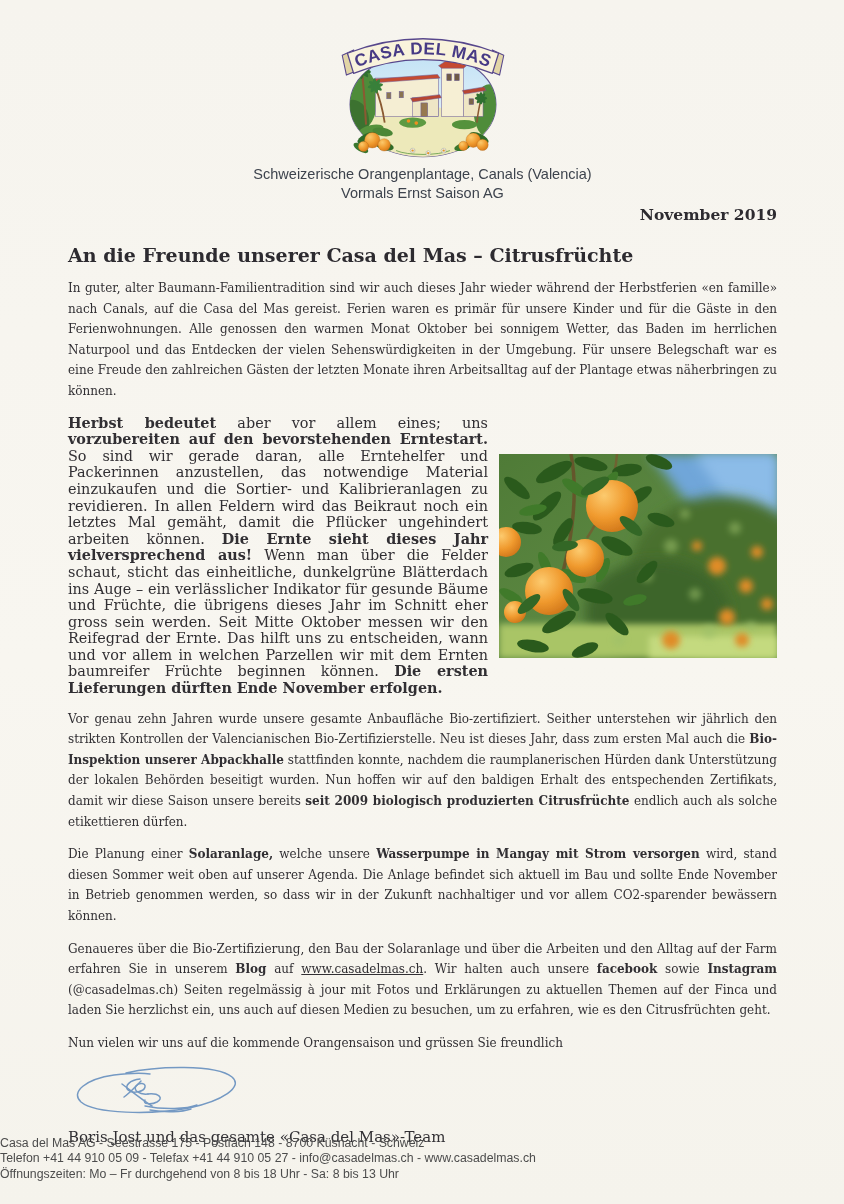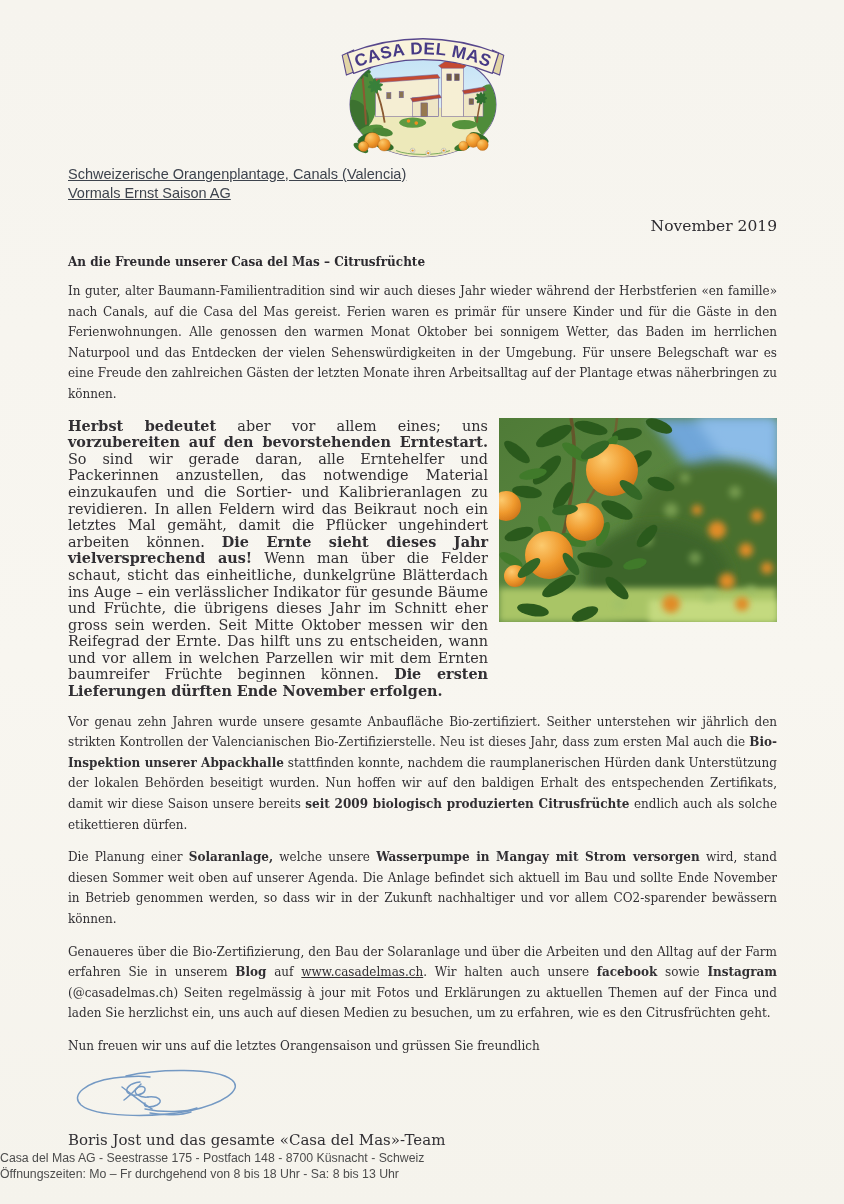--- a/index.html
+++ b/index.html
@@ -5,27 +5,27 @@
   html,body{margin:0;padding:0;background:#9a9a9a;}
   .page{
     position:relative;width:844px;height:1204px;margin:0 auto;
     background:linear-gradient(180deg,#f6f4ee 0%,#f8f6f0 55%,#f5f3ec 100%);
     font-family:"DejaVu Serif",serif;color:#312f33;overflow:hidden;
   }
   .content{padding:20px 67px 0 68px;}
   .logo-wrap{text-align:center;}
   .logo{width:176px;height:141px;display:inline-block;}
   .subtitle{font-family:"Liberation Sans",sans-serif;color:#3d434d;
-    font-size:14.5px;line-height:19px;text-align:left;text-decoration:underline;}
-  .date-row{text-align:right;font-weight:normal;font-size:15.5px;margin-top:14px;color:#2d2b30;}
-  .heading{font-size:12px;font-weight:bold;margin:20px 0 0 0;color:#2d2b30;}
+    font-size:14.5px;line-height:19px;text-align:center;}
+  .date-row{text-align:right;font-weight:bold;font-size:15.5px;margin-top:2px;color:#2d2b30;}
+  .heading{font-size:19px;font-weight:bold;margin:20px 0 0 0;color:#2d2b30;}
   p.para{font-size:12px;line-height:20.6px;text-align:justify;margin:12px 0 0 0;}
   .b{font-weight:bold;}
   .u{text-decoration:underline;}
-  .p2-row{display:flex;align-items:flex-start;margin-top:13px;}
+  .p2-row{display:flex;align-items:center;margin-top:13px;}
   .p2-text{width:420px;font-size:14.4px;line-height:16.6px;text-align:justify;margin:0;flex:none;}
   .photo{width:278px;height:204px;flex:none;margin-left:11px;display:block;}
   .closing{margin-top:14px;font-size:15px;}
   .signature{display:block;margin:8px 0 0 -2px;width:182px;height:56px;}
   .signoff{margin-top:10px;font-size:15px;}
   .footer{position:absolute;left:0;right:0;bottom:22px;
     font-family:"Liberation Sans",sans-serif;color:#4c4c4c;
     font-size:12.3px;line-height:15.5px;}
 </style>
 </head>
@@ -280,34 +280,35 @@
         </g>
       </svg>
     </div>
 
     <p class="para"><span>Vor genau zehn Jahren wurde unsere gesamte Anbaufläche Bio-zertifiziert. Seither unterstehen wir jährlich den strikten Kontrollen der Valencianischen Bio-Zertifizierstelle. Neu ist dieses Jahr, dass zum ersten Mal auch die </span><span class="b">Bio-Inspektion unserer Abpackhalle</span><span> stattfinden konnte, nachdem die raumplanerischen Hürden dank Unterstützung der lokalen Behörden beseitigt wurden. Nun hoffen wir auf den baldigen Erhalt des entspechenden Zertifikats, damit wir diese Saison unsere bereits </span><span class="b">seit 2009 biologisch produzierten Citrusfrüchte</span><span> endlich auch als solche etikettieren dürfen.</span></p>
 
     <p class="para"><span>Die Planung einer </span><span class="b">Solaranlage,</span><span> welche unsere </span><span class="b">Wasserpumpe in Mangay mit Strom versorgen</span><span> wird, stand diesen Sommer weit oben auf unserer Agenda. Die Anlage befindet sich aktuell im Bau und sollte Ende November in Betrieb genommen werden, so dass wir in der Zukunft nachhaltiger und vor allem CO2-sparender bewässern können.</span></p>
 
     <p class="para"><span>Genaueres über die Bio-Zertifizierung, den Bau der Solaranlage und über die Arbeiten und den Alltag auf der Farm erfahren Sie in unserem </span><span class="b">Blog</span><span> auf </span><span class="u">www.casadelmas.ch</span><span>. Wir halten auch unsere </span><span class="b">facebook</span><span> sowie </span><span class="b">Instagram</span><span> (@casadelmas.ch) Seiten regelmässig à jour mit Fotos und Erklärungen zu aktuellen Themen auf der Finca und laden Sie herzlichst ein, uns auch auf diesen Medien zu besuchen, um zu erfahren, wie es den Citrusfrüchten geht.</span></p>
 
-    <p class="para closing">Nun freuen wir uns auf die letztes Orangensaison und grüssen Sie freundlich</p>
+    <p class="para closing">Nun vielen wir uns auf die kommende Orangensaison und grüssen Sie freundlich</p>
 
     <svg class="signature" viewBox="0 0 364 112" aria-hidden="true">
       <g fill="none" stroke="#6a92c0" stroke-width="3" stroke-linecap="round" stroke-linejoin="round" opacity="0.92">
         <path d="M 120 22 C 180 8 300 4 332 30 C 356 50 312 78 246 92 C 170 106 58 104 30 80 C 8 60 40 34 96 26 C 128 22 156 22 168 24"></path>
         <path d="M 148 34 C 128 36 116 48 124 56 C 132 64 156 60 158 50 C 160 42 146 40 140 48 C 134 56 146 66 164 64"></path>
         <path d="M 164 64 C 186 62 196 72 182 80 C 170 86 152 84 158 76"></path>
         <path d="M 112 44 C 128 56 150 74 172 88"></path>
         <path d="M 150 38 C 138 50 128 62 116 70"></path>
         <path d="M 158 88 C 196 96 242 94 262 86"></path>
         <path d="M 168 96 C 200 102 232 100 250 94"></path>
       </g>
     </svg>
 
     <div class="signoff">Boris Jost und das gesamte «Casa del Mas»-Team</div>
   </div>
 
   <div class="footer">
     <div>Casa del Mas AG - Seestrasse 175 - Postfach 148 - 8700 Küsnacht - Schweiz</div>
+    <div>Telefon +41 44 910 05 09 - Telefax +41 44 910 05 27 - info@casadelmas.ch - www.casadelmas.ch</div>
     <div>Öffnungszeiten: Mo – Fr durchgehend von 8 bis 18 Uhr - Sa: 8 bis 13 Uhr</div>
   </div>
 </div>
 
 </body></html>

